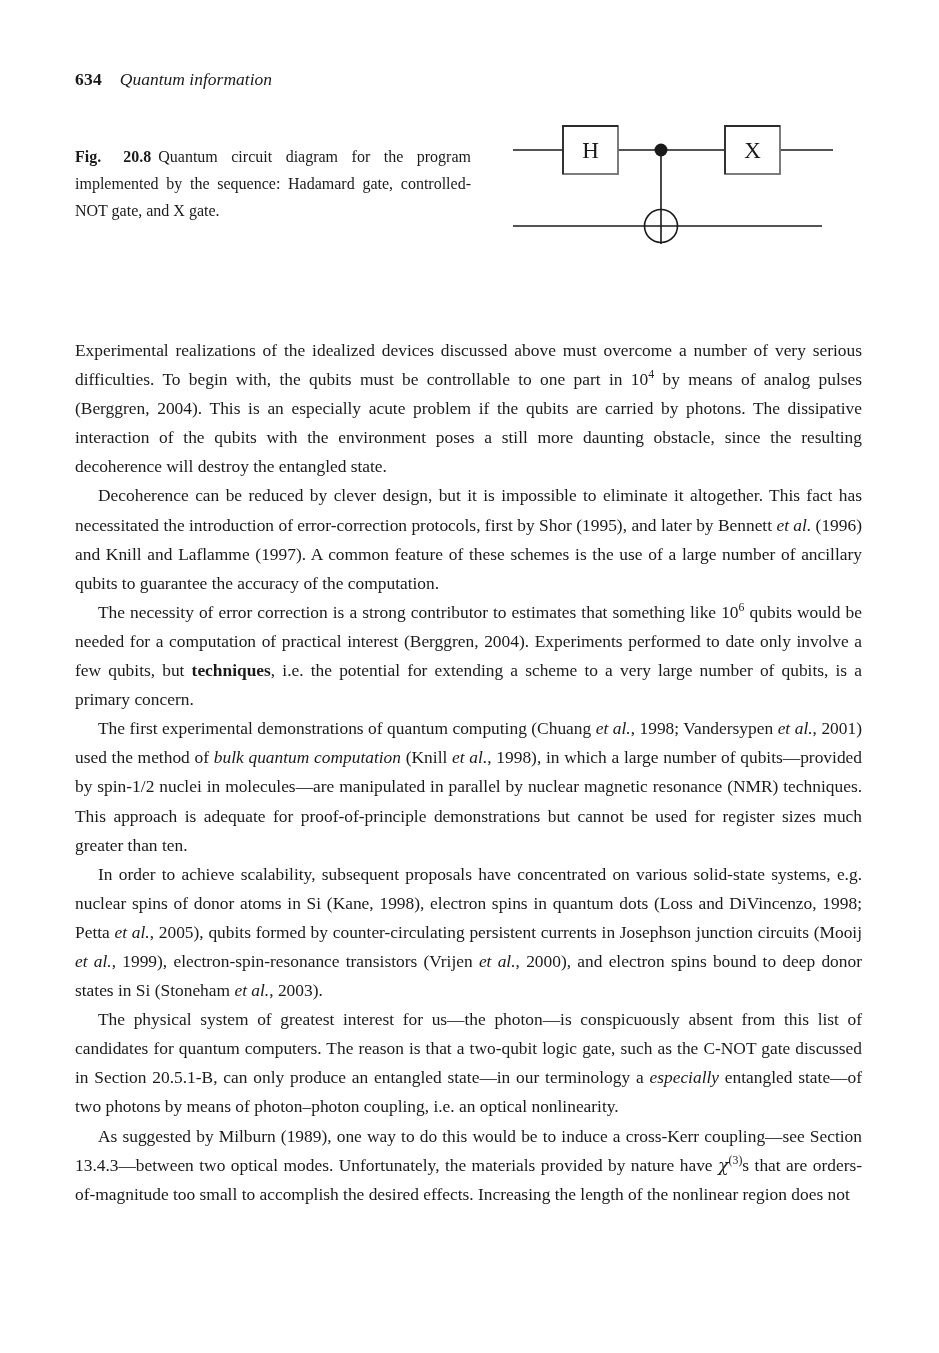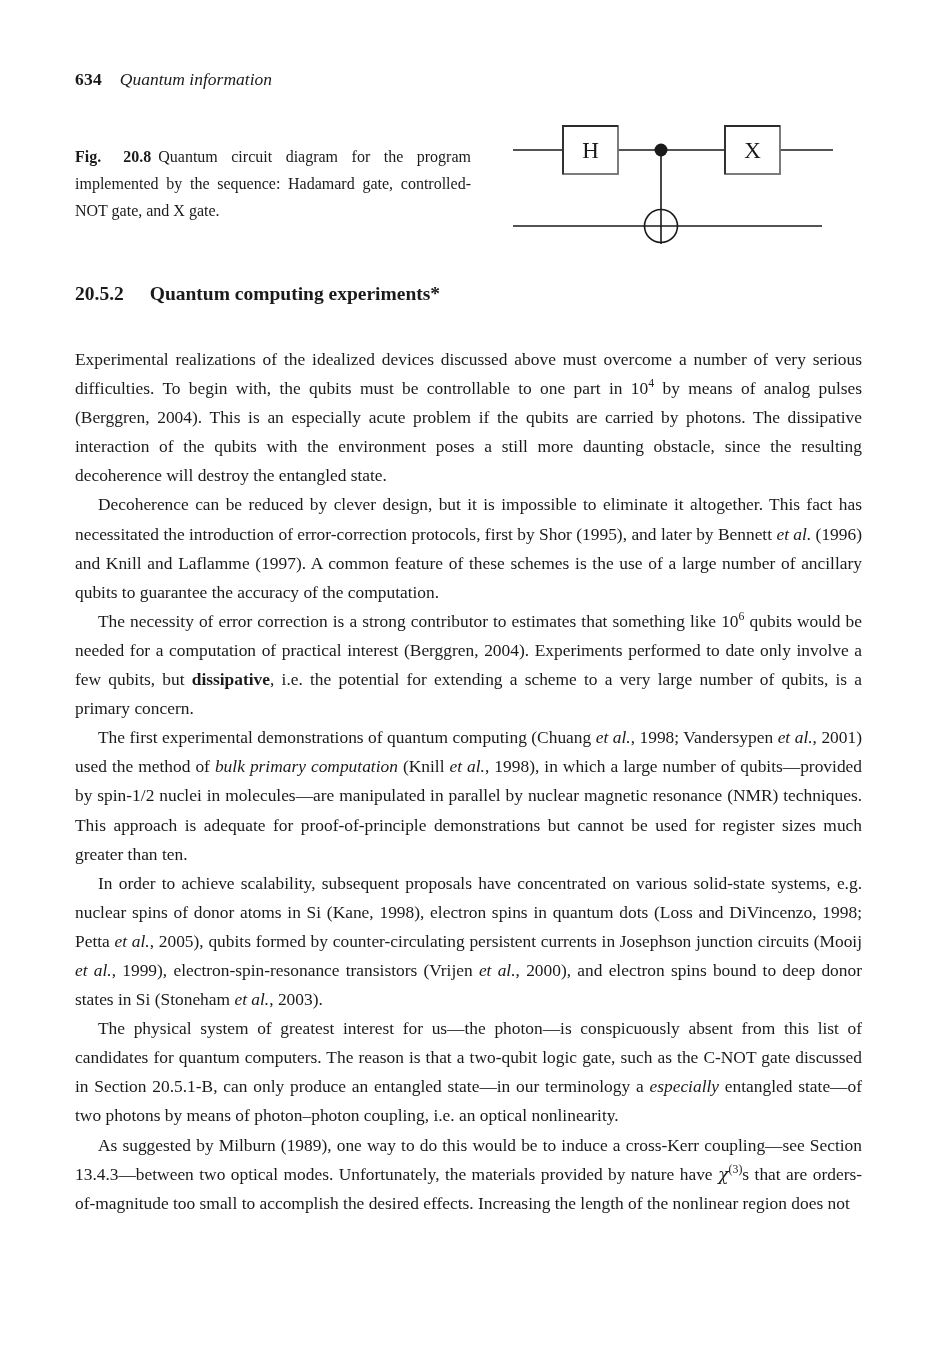--- a/index.html
+++ b/index.html
@@ -81,21 +81,21 @@
     white-space: nowrap;
   }
   .section-heading .sec-num {
     margin-right: 26px;
   }
 
   
   .body-text {
     position: absolute;
     left: 75px;
-    top: 345px;
+    top: 336px;
     width: 787px;
     font-size: 17.4px;
     line-height: 29.1px;
     text-align: justify;
     text-justify: inter-word;
     hyphens: none;
   }
   .body-text p {
     margin: 0;
     text-indent: 0;
@@ -157,47 +157,44 @@
       <circle cx="166" cy="121" r="16.5" fill="none" stroke="#1a1a1a" stroke-width="1.6"></circle>
 
       <g>
         <rect x="230" y="21" width="55" height="48" fill="#ffffff" stroke="#6e6e6e" stroke-width="1.8"></rect>
         <path d="M230 69 L230 21 L285 21" fill="none" stroke="#2b2b2b" stroke-width="1.8"></path>
         <text x="257.5" y="53" text-anchor="middle" font-family="Liberation Serif, serif" font-size="23" fill="#1a1a1a">X</text>
       </g>
     </svg>
   </div>
 
-  <div class="section-heading">
-    <span class="sec-num">20.5.2</span><span>Quantum computing experiments*</span>
-  </div>
 
   <div class="body-text">
 
     <p>Experimental realizations of the idealized devices
       discussed above must overcome a number of very serious difficulties. To begin with, the qubits must be
       controllable to one part in 10<sup>4</sup> by means of
       analog pulses (Berggren, 2004). This is an especially acute problem if the qubits are carried by photons.
       The dissipative interaction of the qubits with the environment poses a still more daunting obstacle, since
       the resulting decoherence will destroy the entangled state.</p>
 
     <p class="indent">Decoherence can be reduced by clever
       design, but it is impossible to eliminate it altogether. This fact has necessitated the introduction of
       error-correction protocols, first by Shor (1995), and later by Bennett <i>et al.</i> (1996) and Knill and Laflamme (1997). A common feature of these
       schemes is the use of a large number of ancillary qubits to guarantee the accuracy of the computation.</p>
 
     <p class="indent">The necessity of error correction is a
       strong contributor to estimates that something like 10<sup>6</sup> qubits would be needed for a computation of practical interest
-      (Berggren, 2004). Experiments performed to date only involve a few qubits, but <b>dissipative</b>, i.e. the potential for extending a
+      (Berggren, 2004). Experiments performed to date only involve a few qubits, but <b>techniques</b>, i.e. the potential for extending a
       scheme to a very large number of qubits, is a primary concern.</p>
 
     <p class="indent">The first experimental demonstrations of
       quantum computing (Chuang <i>et al.</i>, 1998;
       Vandersypen <i>et al.</i>, 2001) used the method of
-      <i>bulk primary computation</i>
+      <i>bulk quantum computation</i>
       (Knill <i>et al.</i>, 1998), in which a large number of
       qubits—provided by spin-1/2 nuclei in molecules—are manipulated in parallel by nuclear magnetic
       resonance (NMR) techniques. This approach is adequate for proof-of-principle demonstrations but cannot be
       used for register sizes much greater than ten.</p>
 
     <p class="indent">In order to achieve scalability,
       subsequent proposals have concentrated on various solid-state systems, e.g. nuclear spins of donor atoms in
       Si (Kane, 1998), electron spins in quantum dots (Loss and DiVincenzo, 1998; Petta <i>et al.</i>, 2005), qubits formed by counter-circulating
       persistent currents in Josephson junction circuits (Mooij <i>et al.</i>, 1999), electron-spin-resonance transistors (Vrijen <i>et al.</i>, 2000), and electron spins bound to deep
       donor states in Si (Stoneham <i>et al.</i>, 2003).</p>

